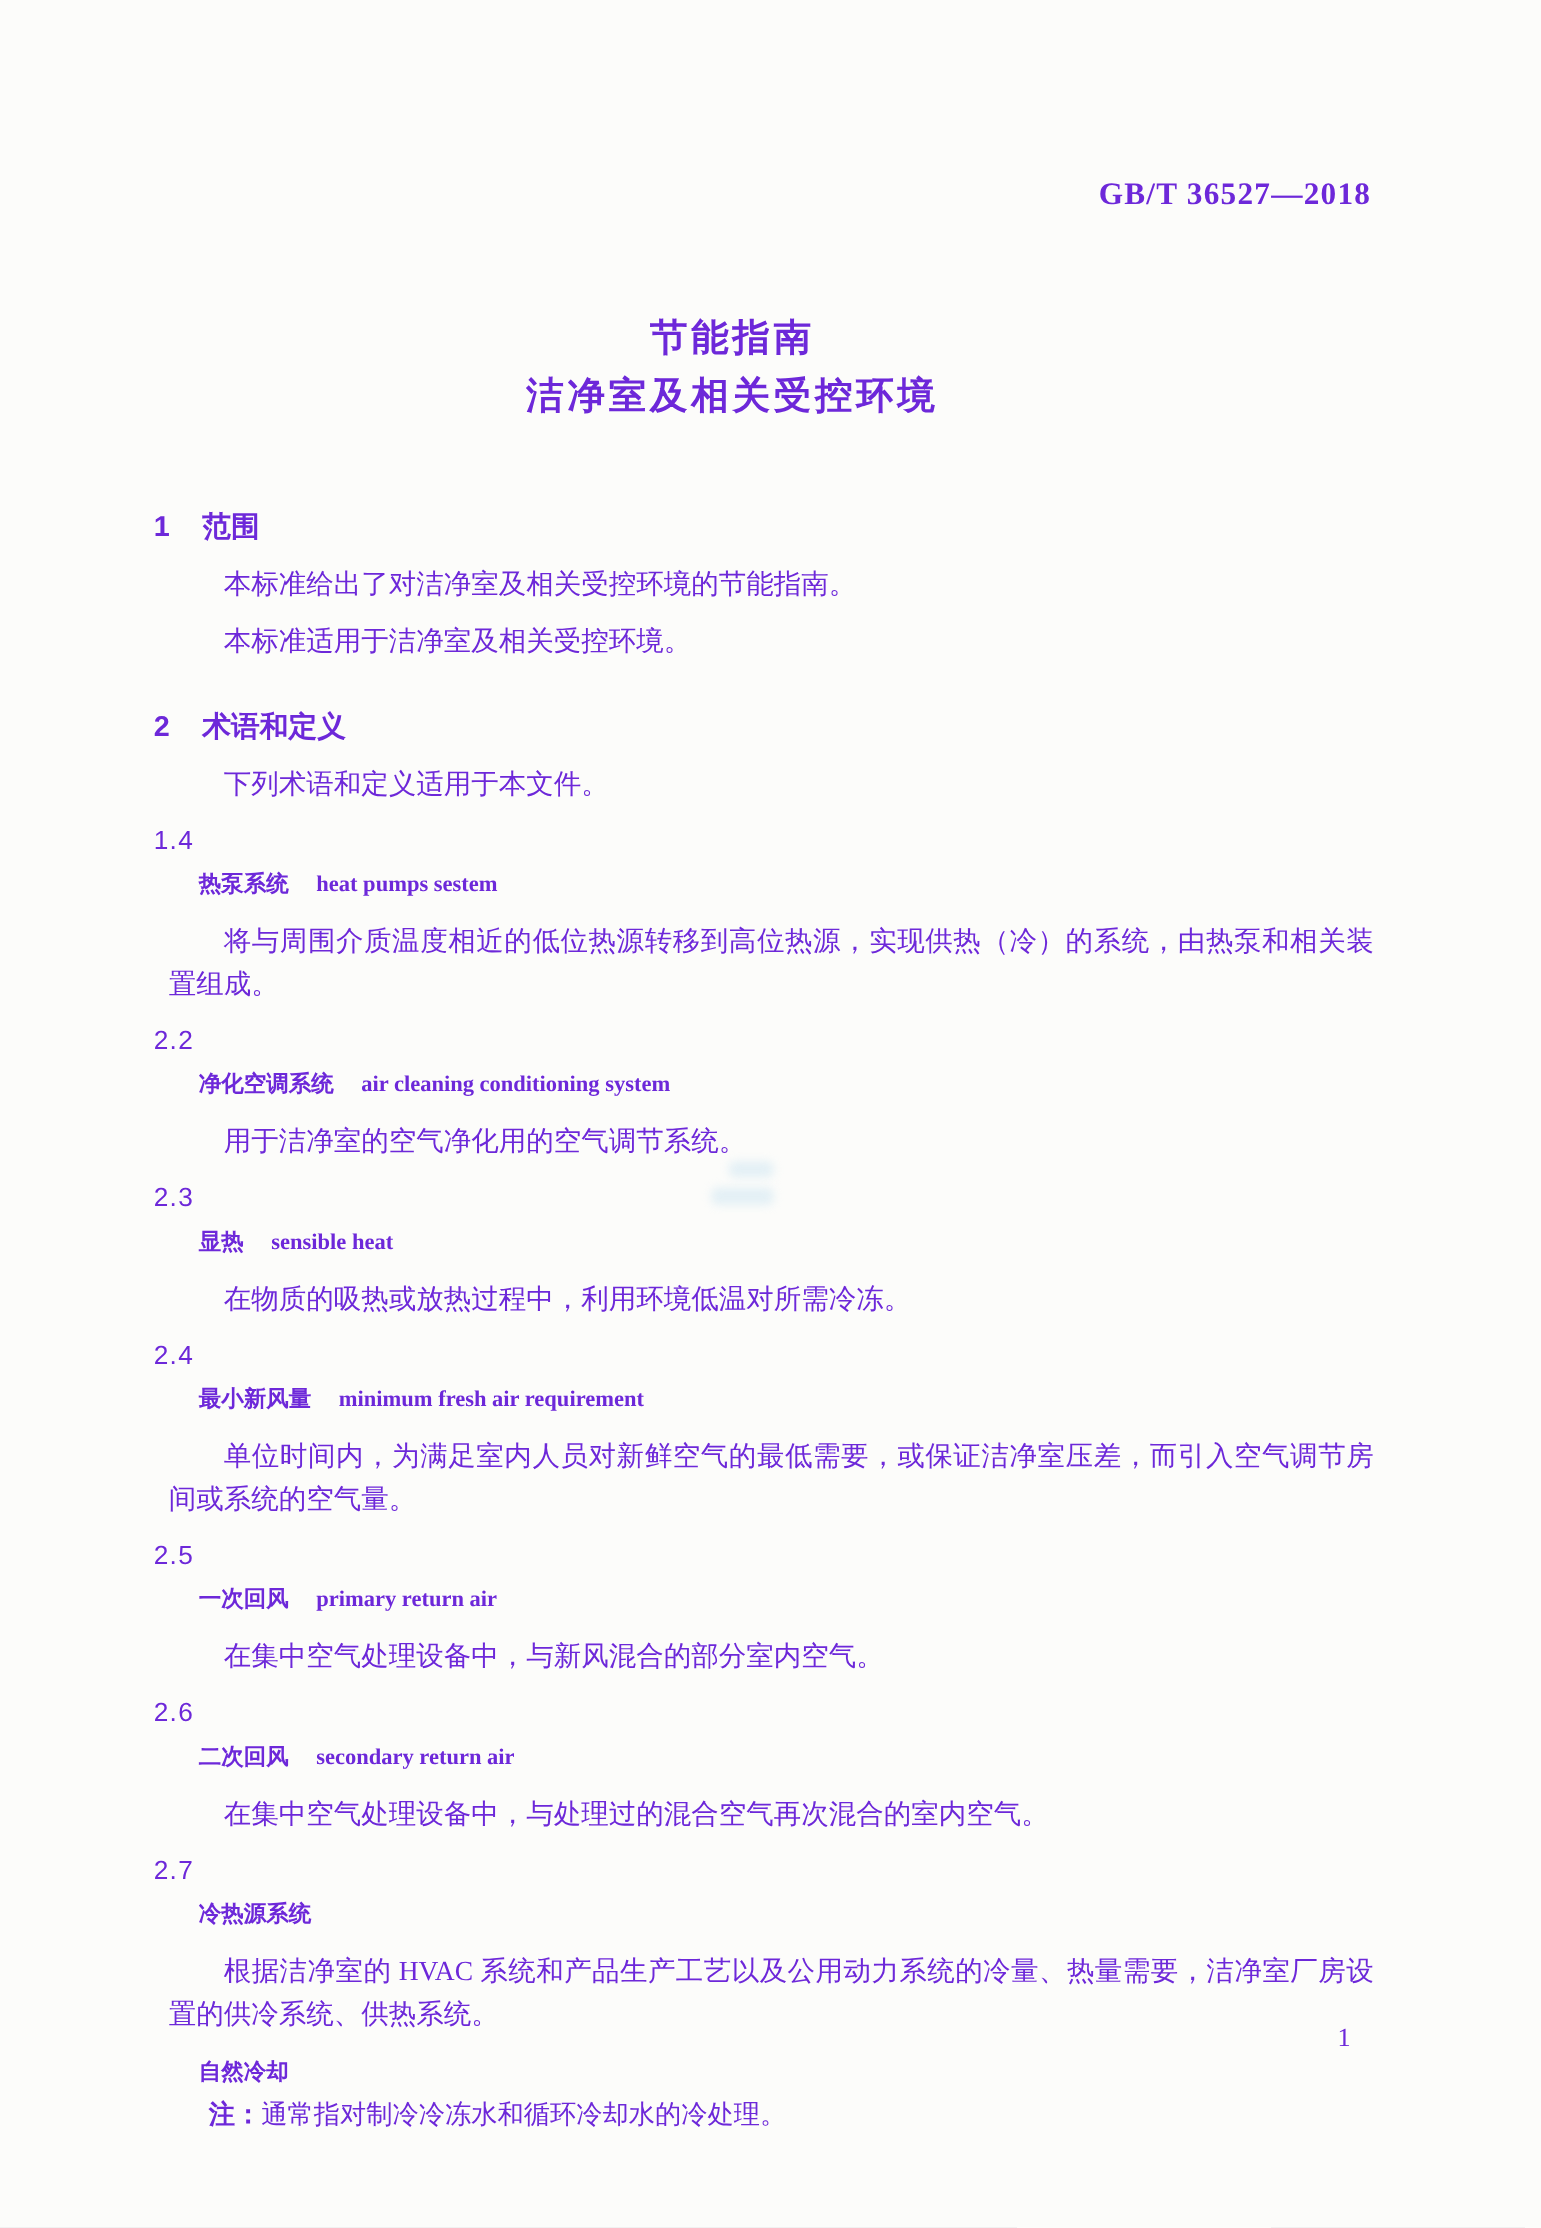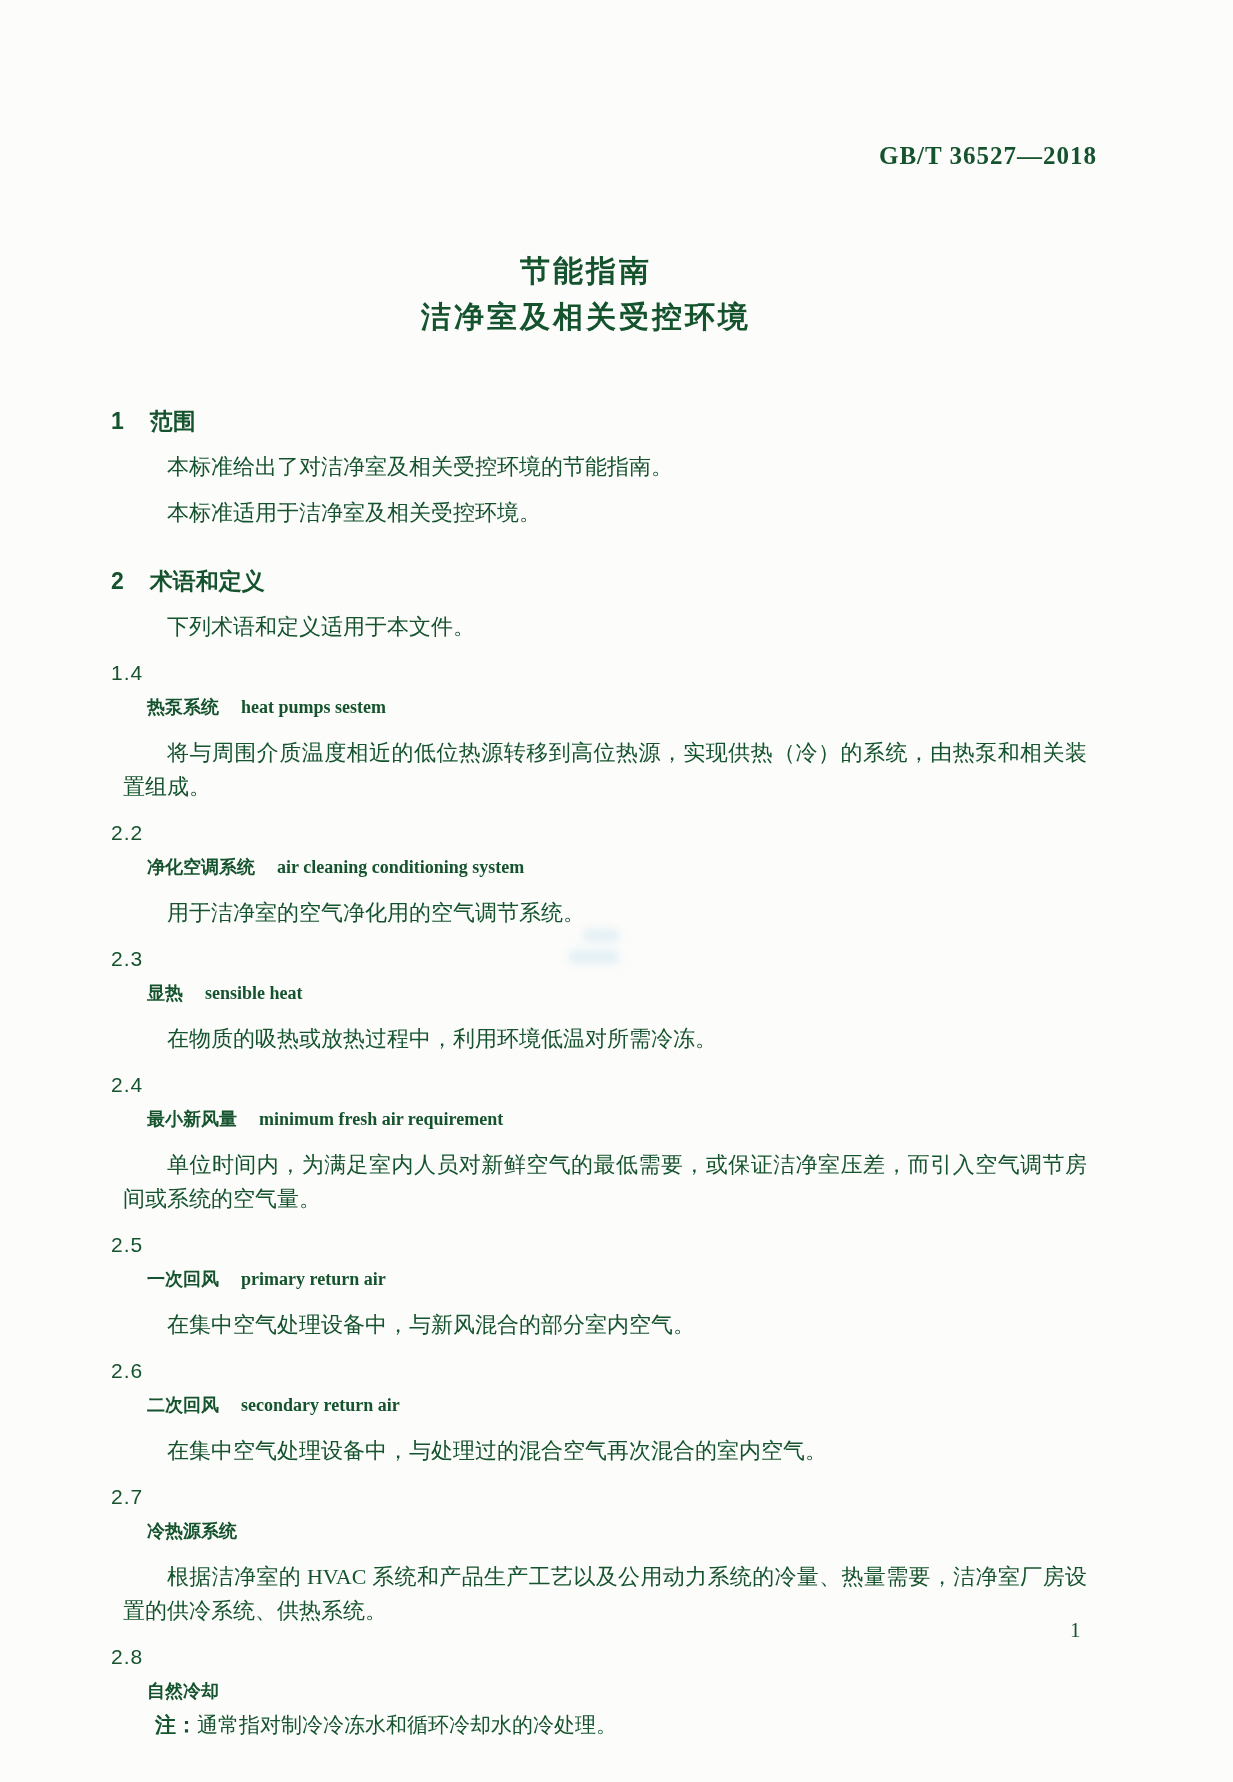--- a/index.html
+++ b/index.html
@@ -1,37 +1,37 @@
 <!DOCTYPE html>
 <html><head>
 <meta charset="utf-8">
 <style>
   html,body{margin:0;padding:0;background:#e9e9e9;}
   .page{
     position:relative;
     width:1233px;height:1782px;
     background:#fcfcfa;
     overflow:hidden;
-    color:#14532d;
+    color:#6d28d9;
     font-family:"Liberation Serif","DejaVu Serif",serif;
   }
   .doc-number{
     position:absolute;top:142px;right:136px;
     font-family:"Liberation Serif","DejaVu Serif",serif;
     font-weight:bold;font-size:25px;letter-spacing:1px;
     white-space:nowrap;
   }
   .doc-title{
     position:absolute;top:248px;left:0;width:1172px;
     text-align:center;
     font-family:"Liberation Sans","DejaVu Sans",sans-serif;
     font-weight:bold;font-size:30px;line-height:46px;letter-spacing:3px;
   }
   .content{
-    position:absolute;top:404px;left:111px;width:988px;
+    position:absolute;top:404px;left:123px;width:988px;
   }
   .sec{
     margin:0;
     font-family:"Liberation Sans","DejaVu Sans",sans-serif;
     font-weight:bold;font-size:23px;line-height:34px;
   }
   .sec .sec-num{margin-right:26px;}
   .mt{margin-top:34px;}
   .body{
     margin:12px;font-size:22px;line-height:34px;
@@ -133,21 +133,20 @@
       <p class="body ind">在集中空气处理设备中，与处理过的混合空气再次混合的室内空气。</p>
     </div>
 
     <div class="clause">
       <div class="clause-num">2.7</div>
       <p class="term"><span class="term-zh">冷热源系统</span></p>
       <p class="body ind">根据洁净室的 HVAC 系统和产品生产工艺以及公用动力系统的冷量、热量需要，洁净室厂房设置的供冷系统、供热系统。</p>
     </div>
 
     <div class="clause">
-      <div class="clause-num">2.8</div>
       <p class="term"><span class="term-zh">自然冷却</span></p>
       <p class="note"><span class="note-label">注：</span><span>通常指对制冷冷冻水和循环冷却水的冷处理。</span></p>
     </div>
 
   </div>
 
   <div class="page-num">1</div>
 
 </div>
 

